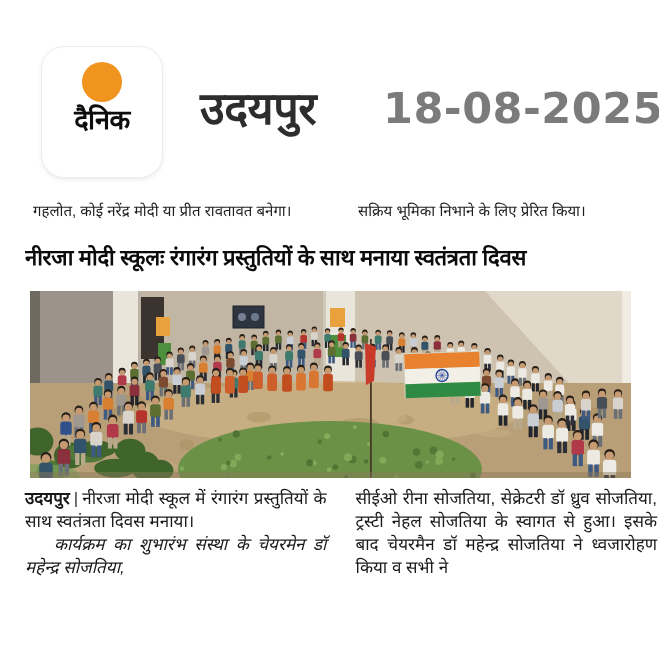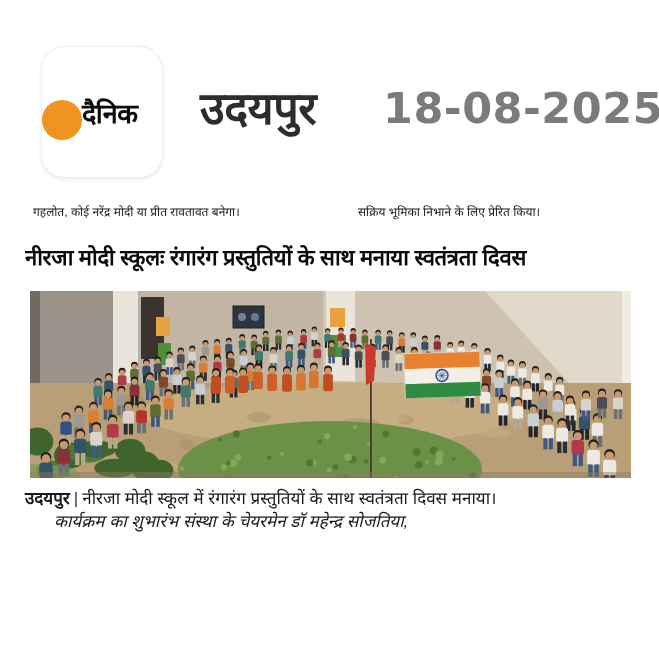--- a/index.html
+++ b/index.html
@@ -5,36 +5,36 @@
   html,body{margin:0;padding:0;}
   body{
     width:659px;height:645px;background:#ffffff;position:relative;overflow:hidden;
     font-family:"Liberation Sans","DejaVu Sans",sans-serif;color:#111;
   }
   
   .masthead{position:absolute;top:0;left:0;width:659px;height:190px;}
   .logo-card{
     position:absolute;left:42px;top:47px;width:120px;height:130px;background:#fff;
     border-radius:22px;box-shadow:0 0 0 1px #ededed,0 2px 5px rgba(0,0,0,.10);
-    display:flex;flex-direction:row;align-items:center;
+    display:flex;flex-direction:column;align-items:center;
   }
   .logo-dot{width:40px;height:40px;border-radius:50%;background:#F0941F;margin-top:15px;}
   .logo-text{font-weight:bold;font-size:27px;line-height:29px;color:#0d0d0d;text-align:center;margin-top:4px;letter-spacing:-.5px;}
   .city-title{
     position:absolute;left:200px;top:76px;font-size:45px;font-weight:bold;color:#2d2d2d;
     letter-spacing:-.5px;white-space:nowrap;
   }
   .edition-date{
     position:absolute;left:383px;top:83px;font-size:43px;font-weight:bold;color:#7b7b7b;
     letter-spacing:.5px;white-space:nowrap;font-family:"DejaVu Sans","Liberation Sans",sans-serif;
   }
   
   .clip-strip{position:absolute;top:202px;left:0;width:659px;height:21px;overflow:hidden;}
   .clip-strip .seg{position:absolute;top:0;height:21px;overflow:hidden;}
-  .clip-strip .seg span{display:inline-block;margin-top:-8px;font-size:12px;color:#1c1c1c;white-space:nowrap;}
+  .clip-strip .seg span{display:inline-block;margin-top:-8px;font-size:15px;color:#1c1c1c;white-space:nowrap;}
   .seg-left{left:33px;width:320px;}
   .seg-right{left:358px;width:290px;}
   
   .headline{
     position:absolute;top:241px;left:25px;width:632px;height:44px;overflow:hidden;
     font-size:22px;font-weight:bold;color:#0b0b0b;white-space:nowrap;letter-spacing:-.3px;
   }
   
   .photo-wrap{position:absolute;top:291px;left:30px;width:601px;height:187px;overflow:hidden;background:#c3b9a7;}
   .photo-wrap svg{display:block;}
@@ -1029,13 +1029,16 @@
     </svg>
 </div>
 
 <div class="article-body">
   <div class="article-col">
     <p>
       <span class="lead-word">उदयपुर</span><span class="lead-sep">|</span><span>नीरजा मोदी स्कूल में रंगारंग प्रस्तुतियों के साथ स्वतंत्रता दिवस मनाया।</span>
     </p>
     <p class="p2">कार्यक्रम का शुभारंभ संस्था के चेयरमेन डॉ महेन्द्र सोजतिया,</p>
   </div>
+  <div class="article-col">
+    <p>सीईओ रीना सोजतिया, सेक्रेटरी डॉ ध्रुव सोजतिया, ट्रस्टी नेहल सोजतिया के स्वागत से हुआ। इसके बाद चेयरमैन डॉ महेन्द्र सोजतिया ने ध्वजारोहण किया व सभी ने</p>
+  </div>
 </div>
 
 </body></html>

